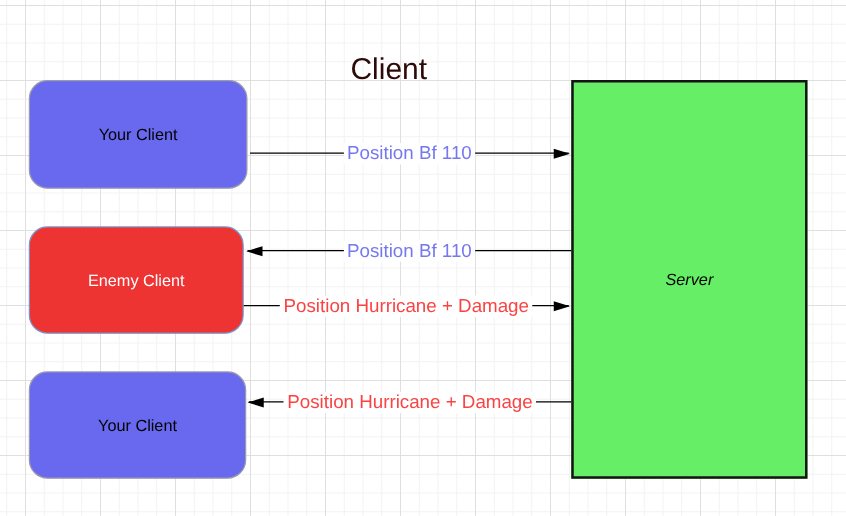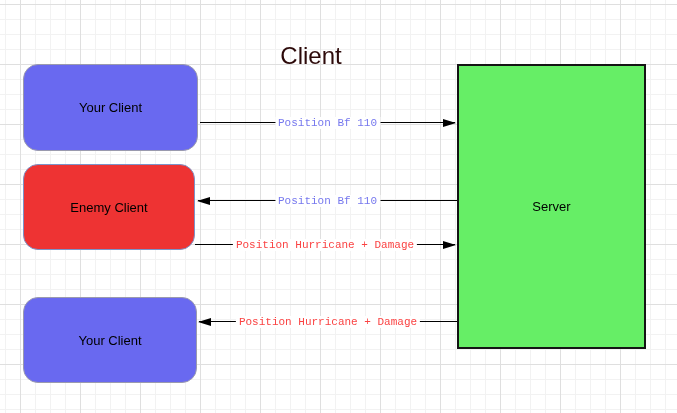--- a/index.html
+++ b/index.html
@@ -61,45 +61,44 @@
     border-bottom: 4.5px solid transparent;
   }
   .arrow .head.right { right: -1px; border-left: 13px solid #000000; }
   .arrow .head.left  { left: -1px;  border-right: 13px solid #000000; }
   .arrow .arrow-label {
     position: absolute;
     left: 50%; top: 50%;
     transform: translate(-50%, -50%);
     background: #ffffff;
     padding: 0 3px;
-    font-size: 11px;
+    font-size: 15px;
     white-space: nowrap;
-    font-family: Liberation Mono, monospace;
   }
 </style>
 </head>
 <body>
 
 <div class="canvas">
 
   <div class="diagram-title" style="left: 311px; top: 42px; color: rgb(45, 10, 10);">Client</div>
 
   <div class="node rounded" style="left: 23px; top: 64px; width: 175px; height: 87px; background-color: rgb(105, 105, 240); border-color: rgb(154, 154, 174); color: rgb(0, 0, 0);">
     <span class="node-label">Your Client</span>
   </div>
 
-  <div class="node rounded" style="left: 23px; top: 164px; width: 172px; height: 86px; background-color: rgb(238, 51, 51); border-color: rgb(124, 147, 200); color: #000000;">
+  <div class="node rounded" style="left: 23px; top: 181px; width: 172px; height: 86px; background-color: rgb(238, 51, 51); border-color: rgb(124, 147, 200); color: #ffffff;">
     <span class="node-label">Enemy Client</span>
   </div>
 
   <div class="node rounded" style="left: 23px; top: 297px; width: 174px; height: 86px; background-color: rgb(105, 105, 240); border-color: rgb(154, 154, 174); color: rgb(0, 0, 0);">
     <span class="node-label">Your Client</span>
   </div>
 
-  <div class="node server" style="left: 457px; top: 64px; width: 189px; height: 285px; background-color: rgb(102, 238, 102); border-color: rgb(20, 20, 20); color: rgb(0, 0, 0);">
+  <div class="node server" style="left: 457px; top: 64px; width: 189px; height: 319px; background-color: rgb(102, 238, 102); border-color: rgb(20, 20, 20); color: rgb(0, 0, 0); font-style: italic;">
     <span class="node-label">Server</span>
   </div>
 
   <div class="arrow" style="left:200px; top:113px; width:255px;">
     <div class="line"></div>
     <div class="head right"></div>
     <span class="arrow-label" style="color: rgb(118, 120, 238);">Position Bf 110</span>
   </div>
 
   <div class="arrow" style="left:198px; top:191px; width:259px;">

